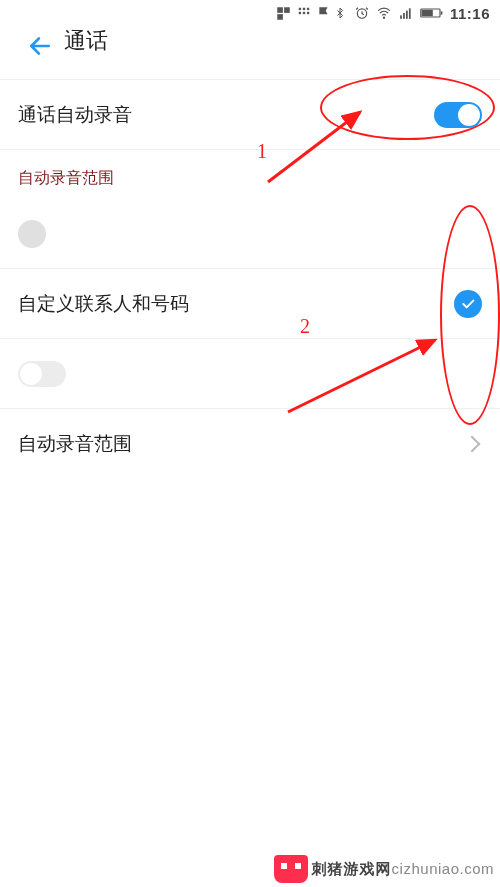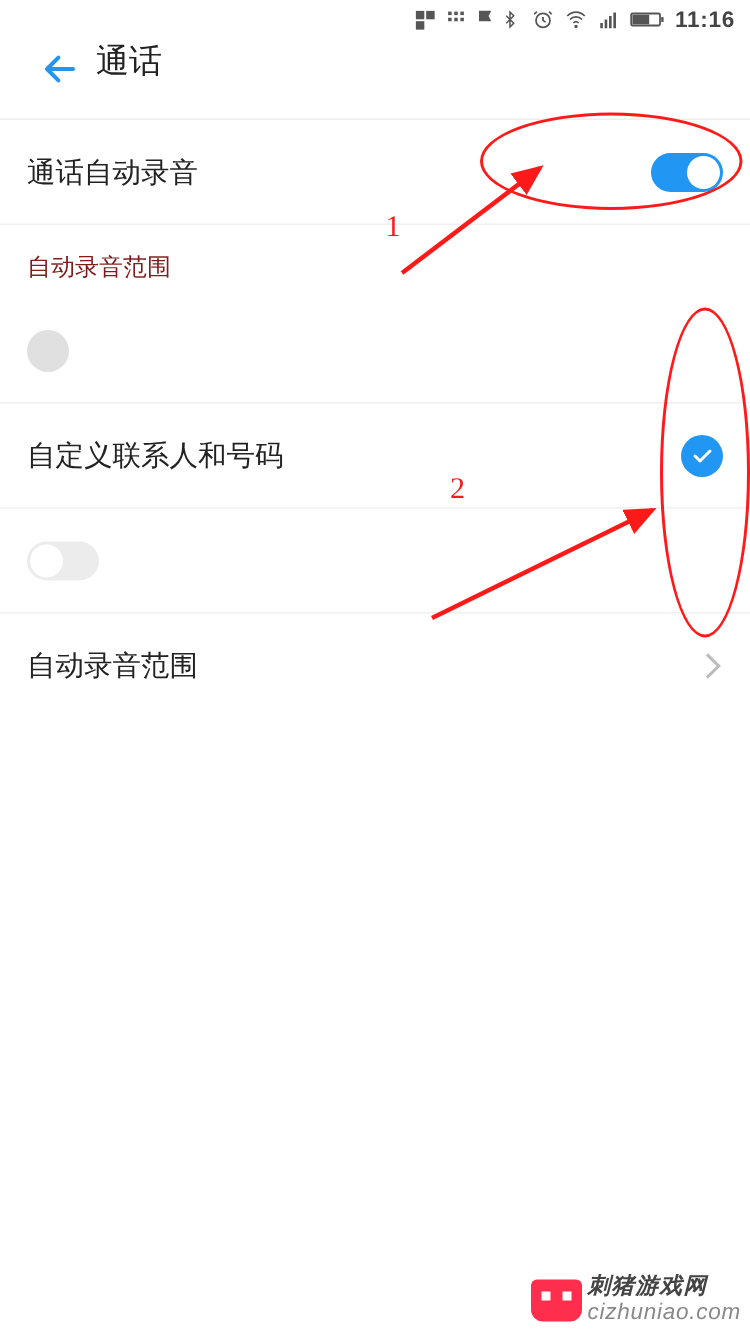--- a/index.html
+++ b/index.html
@@ -38,21 +38,21 @@
   .annot { position: absolute; pointer-events: none; }
   .ellipse { border: 2.5px solid #ff1a1a; border-radius: 50%; }
   .annot-label { color: #ff1a1a; font-size: 20px; font-family: serif; }
   
   .watermark { position: absolute; right: 0; bottom: 0; display: flex; align-items: center; gap: 4px; padding: 4px 6px; }
   .wm-logo { width: 34px; height: 28px; background: #ff2e4d; border-radius: 4px 4px 8px 8px; position: relative; }
   .wm-logo::before, .wm-logo::after { content:""; position:absolute; width:6px; height:6px; background:#fff; top:8px; }
   .wm-logo::before { left:7px; } .wm-logo::after { right:7px; }
   .wm-text-cn { font-size: 15px; font-weight: 700; color: #444; letter-spacing: 1px; }
   .wm-text-en { font-size: 15px; color: #888; letter-spacing: 0.5px; }
-  .wm-texts { display: flex; flex-direction: column; line-height: 1.1; font-style: italic; }
+  .wm-texts { display: flex; flex-direction: row; line-height: 1.1; }
 </style>
 </head>
 <body>
 
 <div class="status-bar">
   <div class="status-left">
     <span class="status-icon">
       <svg width="15" height="15" viewBox="0 0 24 24" fill="#555">
           <rect x="2" y="2" width="9" height="9"></rect>
           <rect x="13" y="2" width="9" height="9"></rect>

